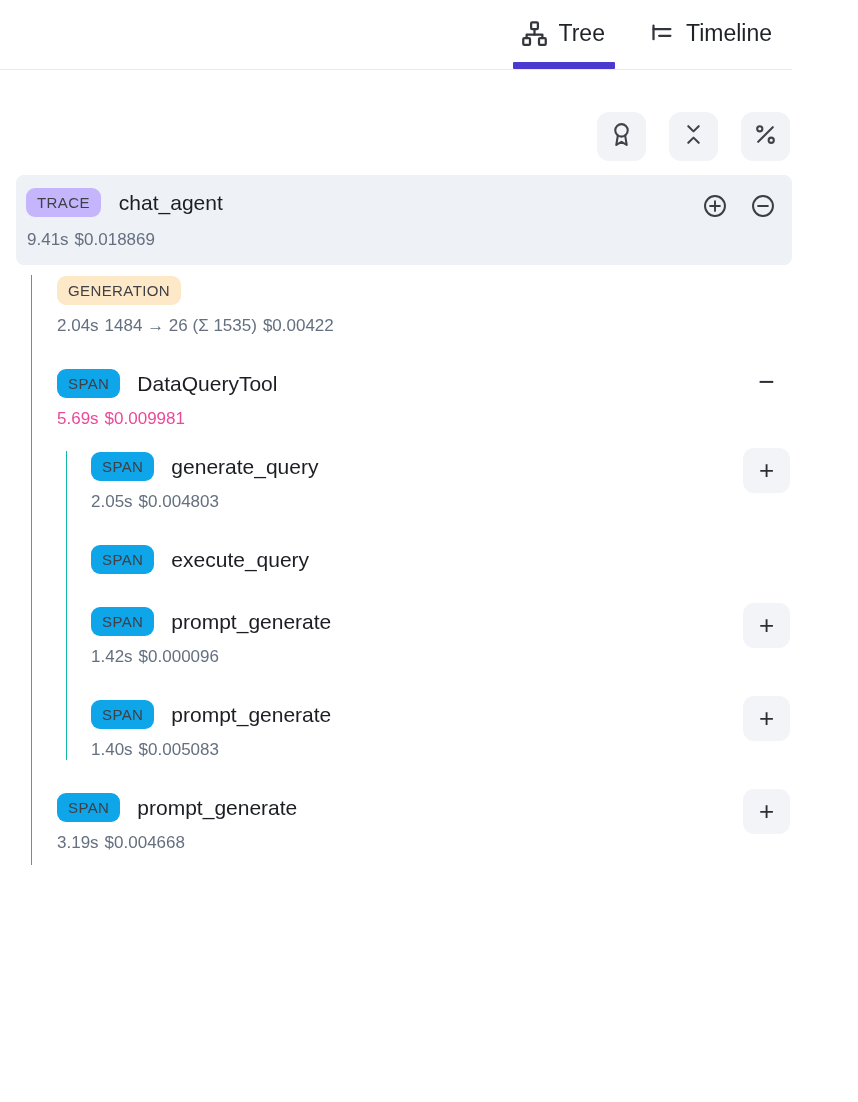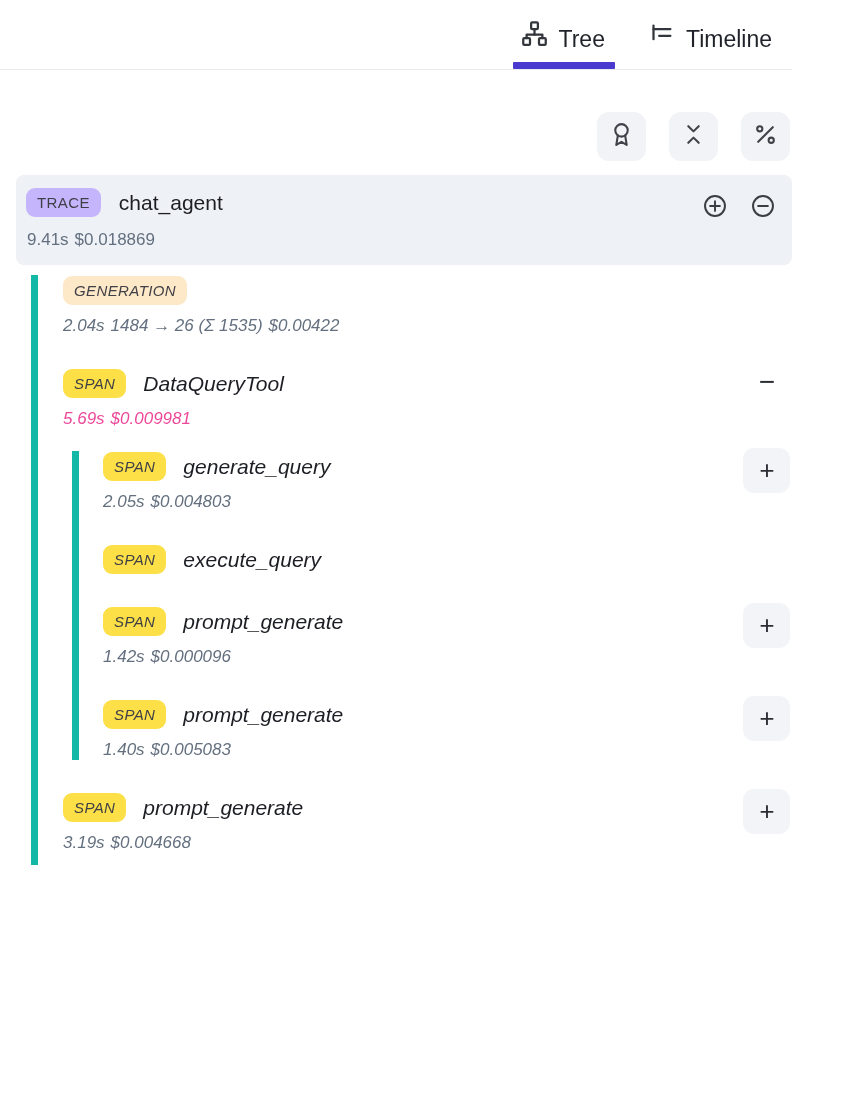--- a/index.html
+++ b/index.html
@@ -4,21 +4,21 @@
 <style>
   * { margin:0; padding:0; box-sizing:border-box; }
   html,body { width:858px; height:1102px; background:#ffffff; overflow:hidden;
               font-family:"Liberation Sans", sans-serif; color:#27272a; }
 
   .content { width:792px; }
 
   
   .tabs-bar { width:792px; display:flex; justify-content:flex-end; align-items:flex-end;
               gap:36px; padding:12px 16px 0 0; border-bottom:1px solid #e9ecef; }
-  .tab { display:flex; align-items:flex-end; gap:10px; font-size:23px; font-weight:500;
+  .tab { display:flex; align-items:flex-start; gap:10px; font-size:23px; font-weight:500;
          color:#1f2229; padding:8px 4px 16px; position:relative; cursor:pointer; }
   .tab svg { width:27px; height:27px; stroke:#32353c; }
   .tab.active::after { content:""; position:absolute; left:-4px; right:-6px; bottom:0;
                        height:7px; background:#4a3ad0; border-radius:1px; }
 
   
   .toolbar { width:792px; display:flex; justify-content:flex-end; gap:23px;
              margin-top:42px; padding-right:2px; }
   .tool-btn { width:49px; height:49px; border-radius:12px; background:#f1f3f6;
               display:flex; align-items:center; justify-content:center; cursor:pointer; }
@@ -30,30 +30,30 @@
   .trace-row { margin-left:16px; width:776px; background:#eef1f5; border-radius:8px;
                padding:13px 14px 15px 10px; position:relative; }
   .trace-row .row-head { display:flex; align-items:center; gap:18px; }
   .trace-actions { position:absolute; right:16px; top:18px; display:flex; gap:22px; }
   .trace-actions svg { width:26px; height:26px; stroke:#3a3d44; cursor:pointer; }
 
   .badge { display:inline-block; font-size:15px; font-weight:500; letter-spacing:.4px;
            color:#3f3f46; padding:6px 11px; border-radius:9px; }
   .badge.trace      { background:#c4b5fd; }
   .badge.generation { background:#fde8c8; }
-  .badge.span       { background:#fde047; }
+  .badge.span       { background:#0ea5e9; }
 
   .row-title { font-size:21px; font-weight:500; color:#1c1e24; }
 
   .metrics { display:flex; gap:6px; font-size:17px; color:#64707f; margin-top:11px; }
   .trace-row .metrics { margin-left:1px; margin-top:13px; }
   .metrics.amber { color:#ec4899; }
 
-  .children { margin-left:31px; border-left:7px solid #14b8a6; padding-left:25px;
-              margin-top:10px; padding-top:1px; padding-bottom:12px;font-style:italic; }
+  .children { margin-left:31px; border-left:1px solid #14b8a6; padding-left:25px;
+              margin-top:10px; padding-top:1px; padding-bottom:12px; }
   .children.level2 { margin-left:9px; padding-left:24px; margin-top:22px;
                      margin-bottom:10px; padding-bottom:0; }
 
   .node { position:relative; margin-bottom:33px; }
   .node:last-child { margin-bottom:0; }
   .node .row-head { display:flex; align-items:center; gap:17px; }
 
   .action-btn { position:absolute; right:2px; top:-4px; width:47px; height:45px;
                 border-radius:11px; background:#f2f4f7; display:flex; align-items:center;
                 justify-content:center; font-size:26px; font-weight:400; color:#2b2e34;

